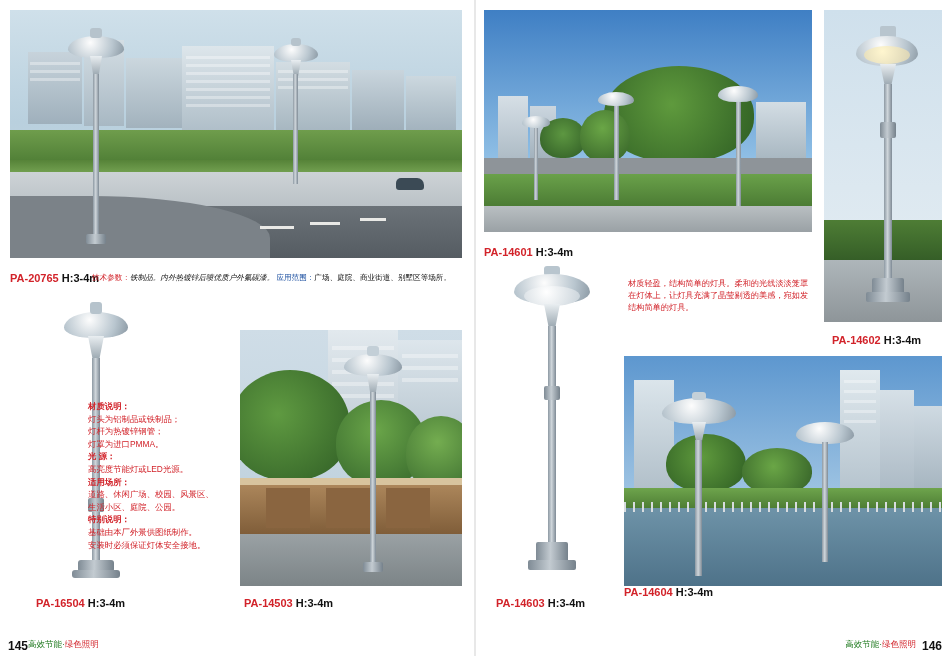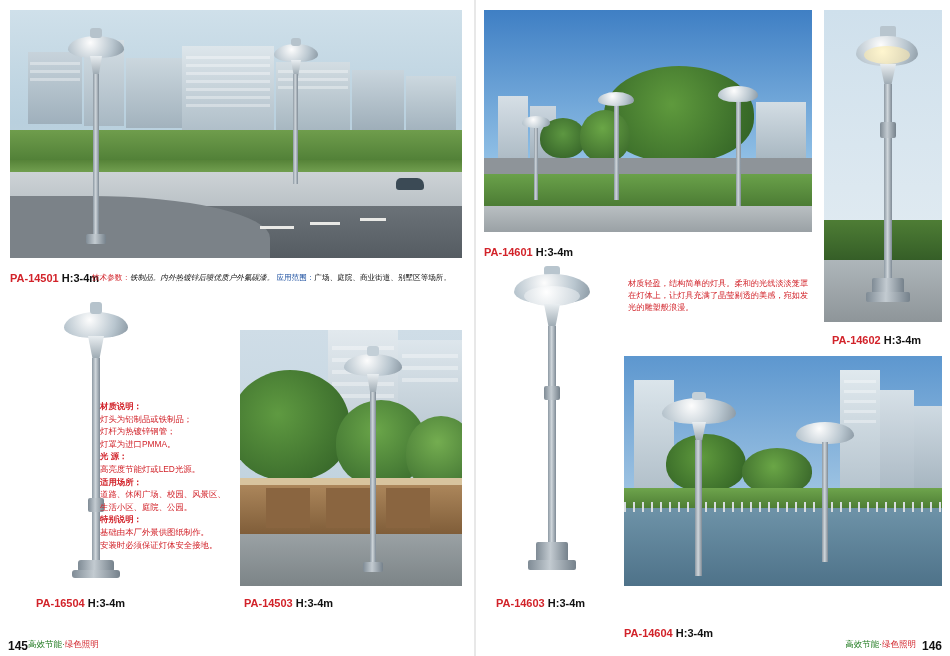--- a/index.html
+++ b/index.html
@@ -90,21 +90,21 @@
 
     <div class="lamp" style="left:258px;top:28px;width:56px;height:150px;">
       <div class="head" style="left:6px;top:6px;width:44px;height:18px;"></div>
       <div style="position:absolute;left:23px;top:0px;width:10px;height:8px;background:#b6c3cc;border-radius:3px;"></div>
       <div class="cone" style="left:23px;top:22px;width:10px;height:16px;clip-path:polygon(0 0,100% 0,72% 100%,28% 100%);"></div>
       <div class="pole" style="left:25px;top:36px;width:5px;height:110px;"></div>
     </div>
   </div>
 
   <div class="cap" style="left:10px;top:272px;">
-    <span>PA-14501</span>
+    <span>PA-20765</span>
     <span class="h">H:3-4m</span>
   </div>
   <div style="position:absolute;left:92px;top:273px;font-size:7.6px;color:#d2232a;white-space:nowrap;">
     <span>技术参数：</span><span class="dark" style="color:#111;font-style:italic;">铁制品。内外热镀锌后喷优质户外氟碳漆。</span>
     <span style="color:#1b4fa0;">应用范围：</span><span style="color:#111;">广场、庭院、商业街道、别墅区等场所。</span>
   </div>
 
   <div style="position:absolute;left:30px;top:298px;width:130px;height:290px;background:#ffffff;">
     <div class="lamp" style="left:24px;top:4px;width:84px;height:286px;">
       <div class="head" style="left:10px;top:10px;width:64px;height:26px;"></div>
@@ -115,21 +115,21 @@
       <div class="base" style="left:24px;top:258px;width:36px;height:12px;border-radius:3px;"></div>
       <div class="base" style="left:18px;top:268px;width:48px;height:8px;border-radius:3px;"></div>
     </div>
   </div>
 
   <div class="cap" style="left:36px;top:597px;">
     <span>PA-16504</span>
     <span class="h">H:3-4m</span>
   </div>
 
-  <div class="spec" style="left:100px;top:400px;width:130px;">
+  <div class="spec" style="left:88px;top:400px;width:130px;">
     <div class="t">材质说明：</div>
     <div>灯头为铝制品或铁制品；</div>
     <div>灯杆为热镀锌钢管；</div>
     <div>灯罩为进口PMMA。</div>
     <div class="t">光  源：</div>
     <div>高亮度节能灯或LED光源。</div>
     <div class="t">适用场所：</div>
     <div>道路、休闲广场、校园、风景区、</div>
     <div>生活小区、庭院、公园。</div>
     <div class="t">特别说明：</div>
@@ -221,21 +221,21 @@
   </div>
 
   <div class="cap" style="left:832px;top:334px;">
     <span>PA-14602</span>
     <span class="h">H:3-4m</span>
   </div>
 
   <div class="note" style="left:628px;top:278px;width:190px;">
     <div>材质轻盈，结构简单的灯具。柔和的光线淡淡笼罩</div>
     <div>在灯体上，让灯具充满了晶莹剔透的美感，宛如发</div>
-    <div>光的雕塑般浪漫。</div>
+    <div>结构简单的灯具。</div>
   </div>
 
   <div style="position:absolute;left:496px;top:266px;width:110px;height:322px;background:#ffffff;">
     <div class="lamp" style="left:10px;top:0px;width:92px;height:320px;">
       <div style="position:absolute;left:38px;top:0px;width:16px;height:10px;background:#b8c5ce;border-radius:3px;"></div>
       <div class="head" style="left:8px;top:8px;width:76px;height:30px;"></div>
       <div style="position:absolute;left:18px;top:20px;width:56px;height:20px;border-radius:50%;background:radial-gradient(circle at 40% 30%,#ffffff,#c8d2d9);"></div>
       <div class="cone" style="left:38px;top:38px;width:16px;height:24px;clip-path:polygon(0 0,100% 0,70% 100%,30% 100%);"></div>
       <div class="pole" style="left:42px;top:60px;width:8px;height:222px;"></div>
       <div class="base" style="left:38px;top:120px;width:16px;height:14px;border-radius:2px;"></div>
@@ -270,21 +270,21 @@
       <div style="position:absolute;left:40px;top:0px;width:14px;height:8px;background:#c4d0d8;border-radius:3px;"></div>
       <div class="cone" style="left:40px;top:30px;width:14px;height:20px;clip-path:polygon(0 0,100% 0,70% 100%,30% 100%);"></div>
       <div class="pole" style="left:43px;top:48px;width:7px;height:136px;"></div>
     </div>
     <div class="lamp" style="left:164px;top:60px;width:76px;height:160px;">
       <div class="head" style="left:8px;top:6px;width:58px;height:22px;"></div>
       <div class="pole" style="left:34px;top:26px;width:6px;height:120px;"></div>
     </div>
   </div>
 
-  <div class="cap" style="left:624px;top:627px;">
+  <div class="cap" style="left:624px;top:586px;">
     <span>PA-14604</span>
     <span class="h">H:3-4m</span>
   </div>
 
   <div class="pnum" style="left:8px;">145</div>
   <div class="ftxt" style="left:28px;">
     <span class="g">高效节能·</span><span class="r">绿色照明</span>
   </div>
 
   <div class="ftxt" style="right:34px;">

